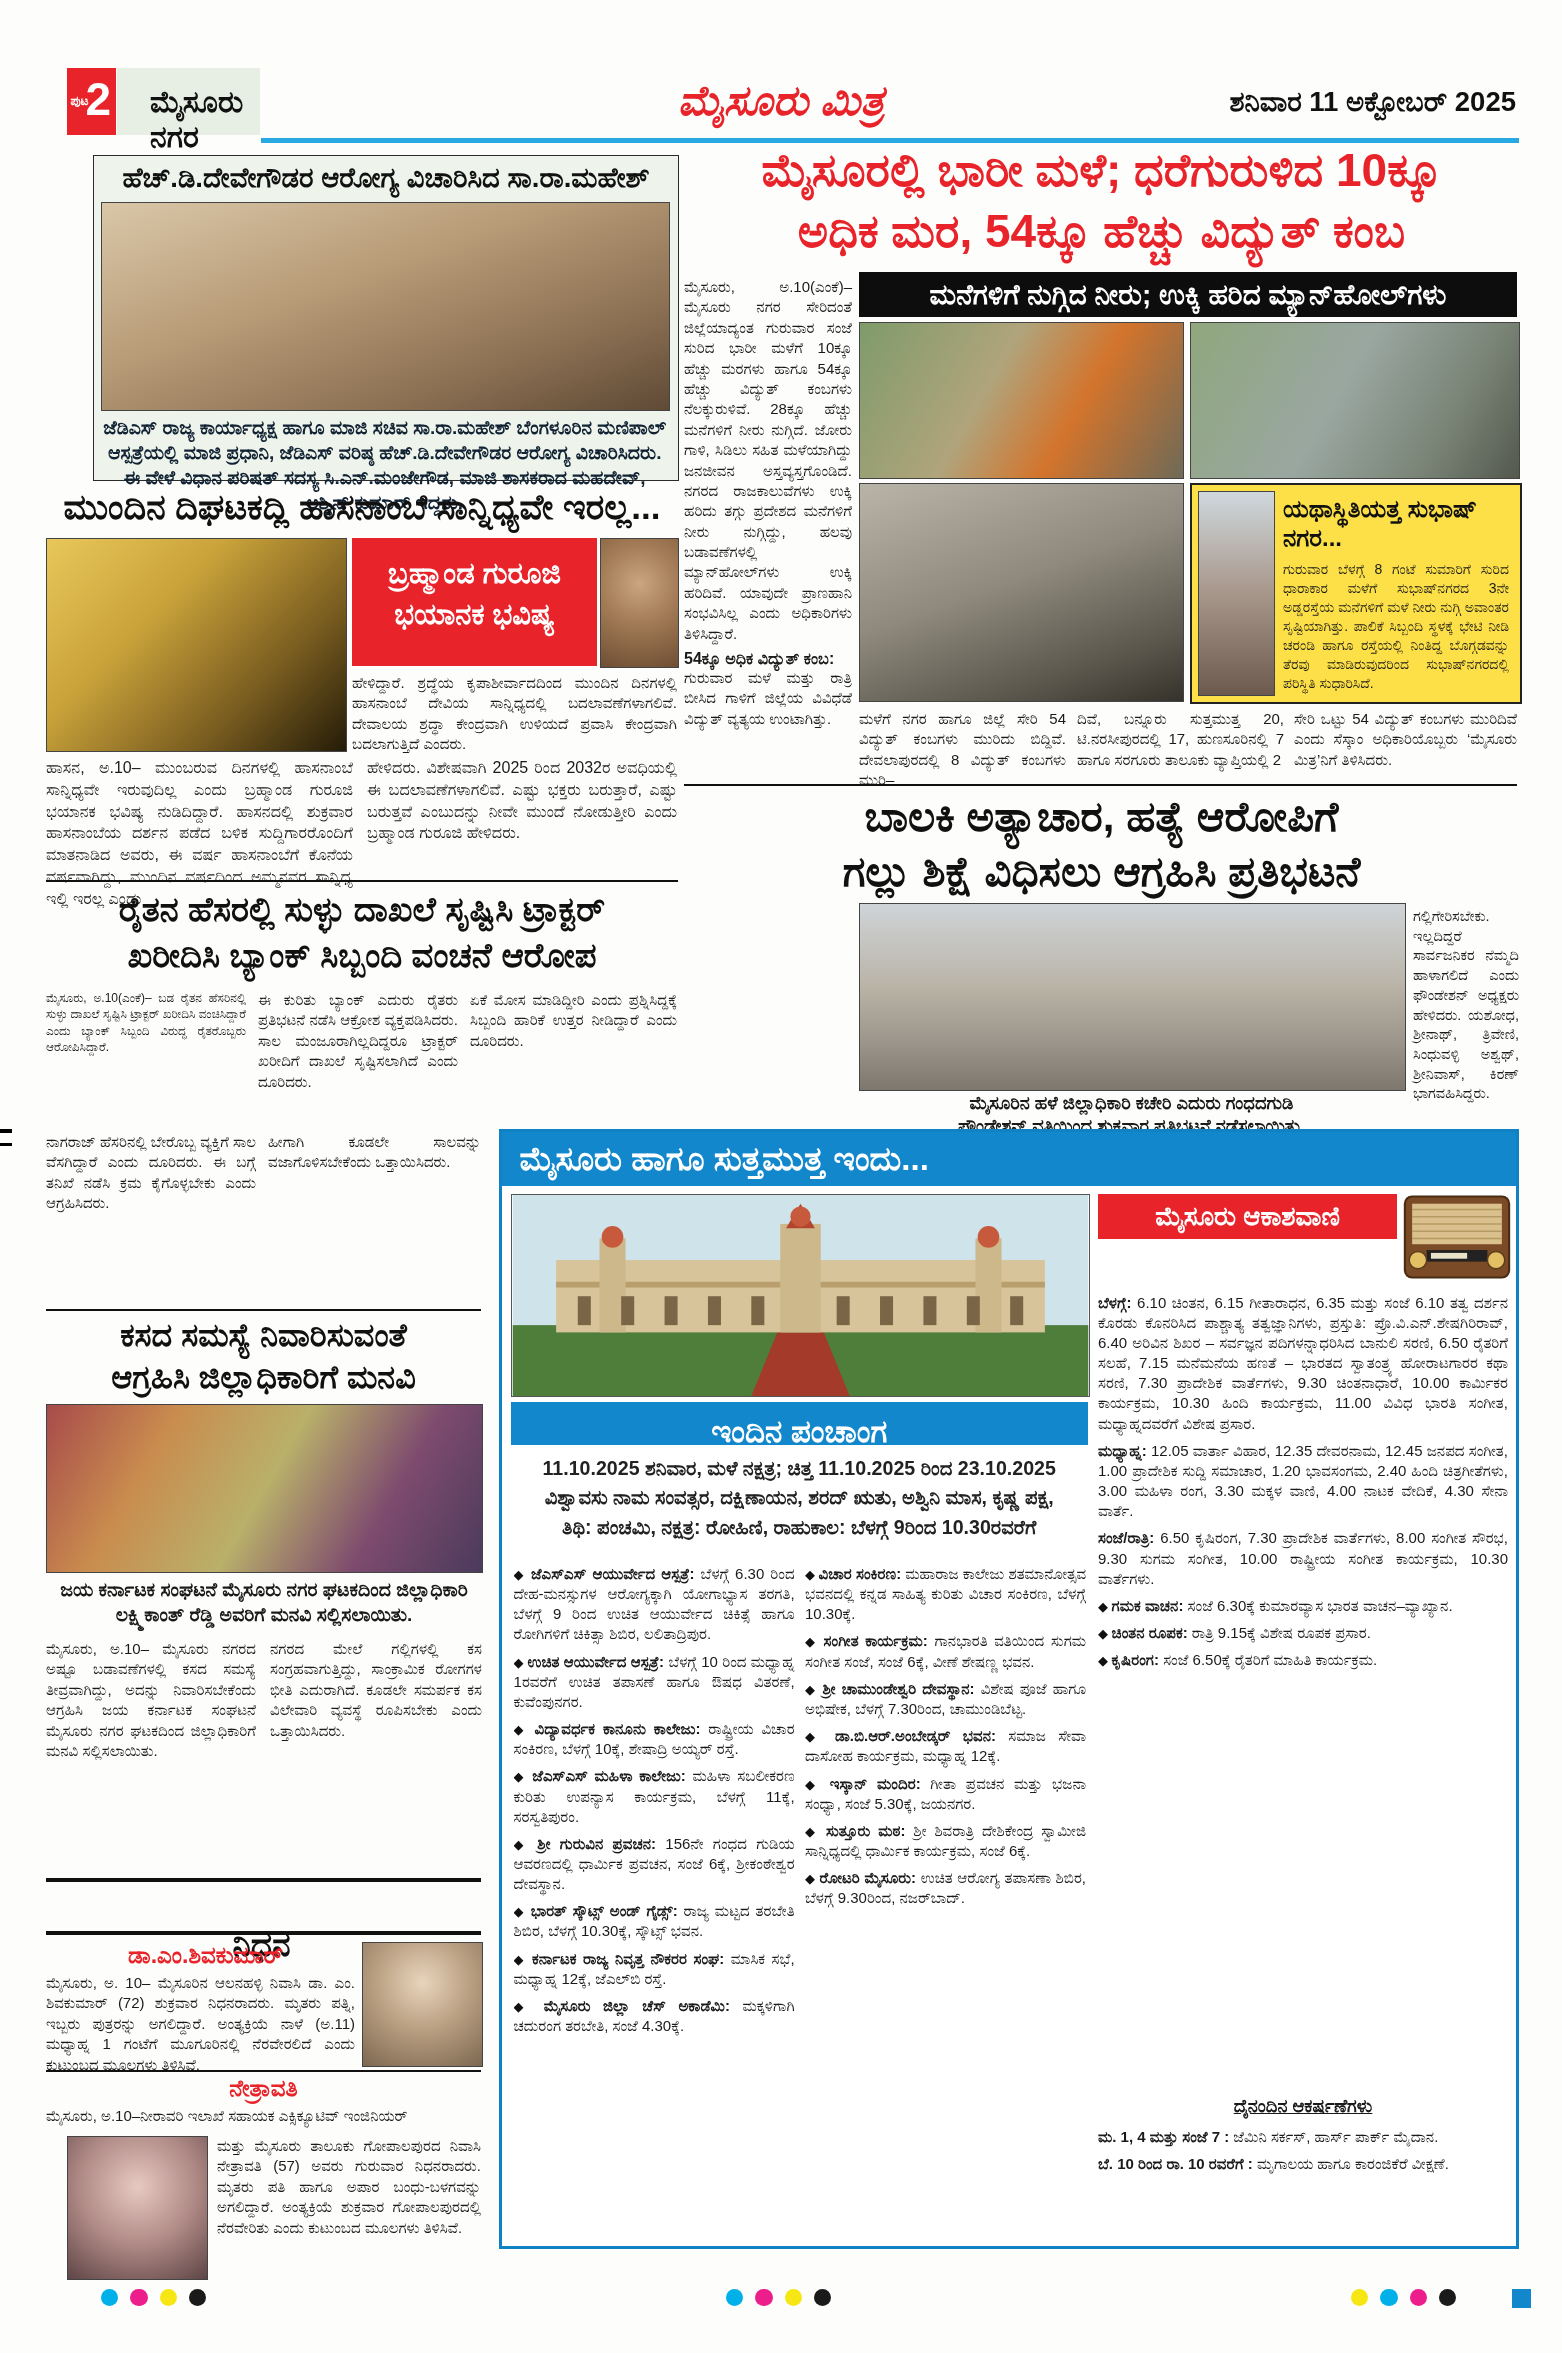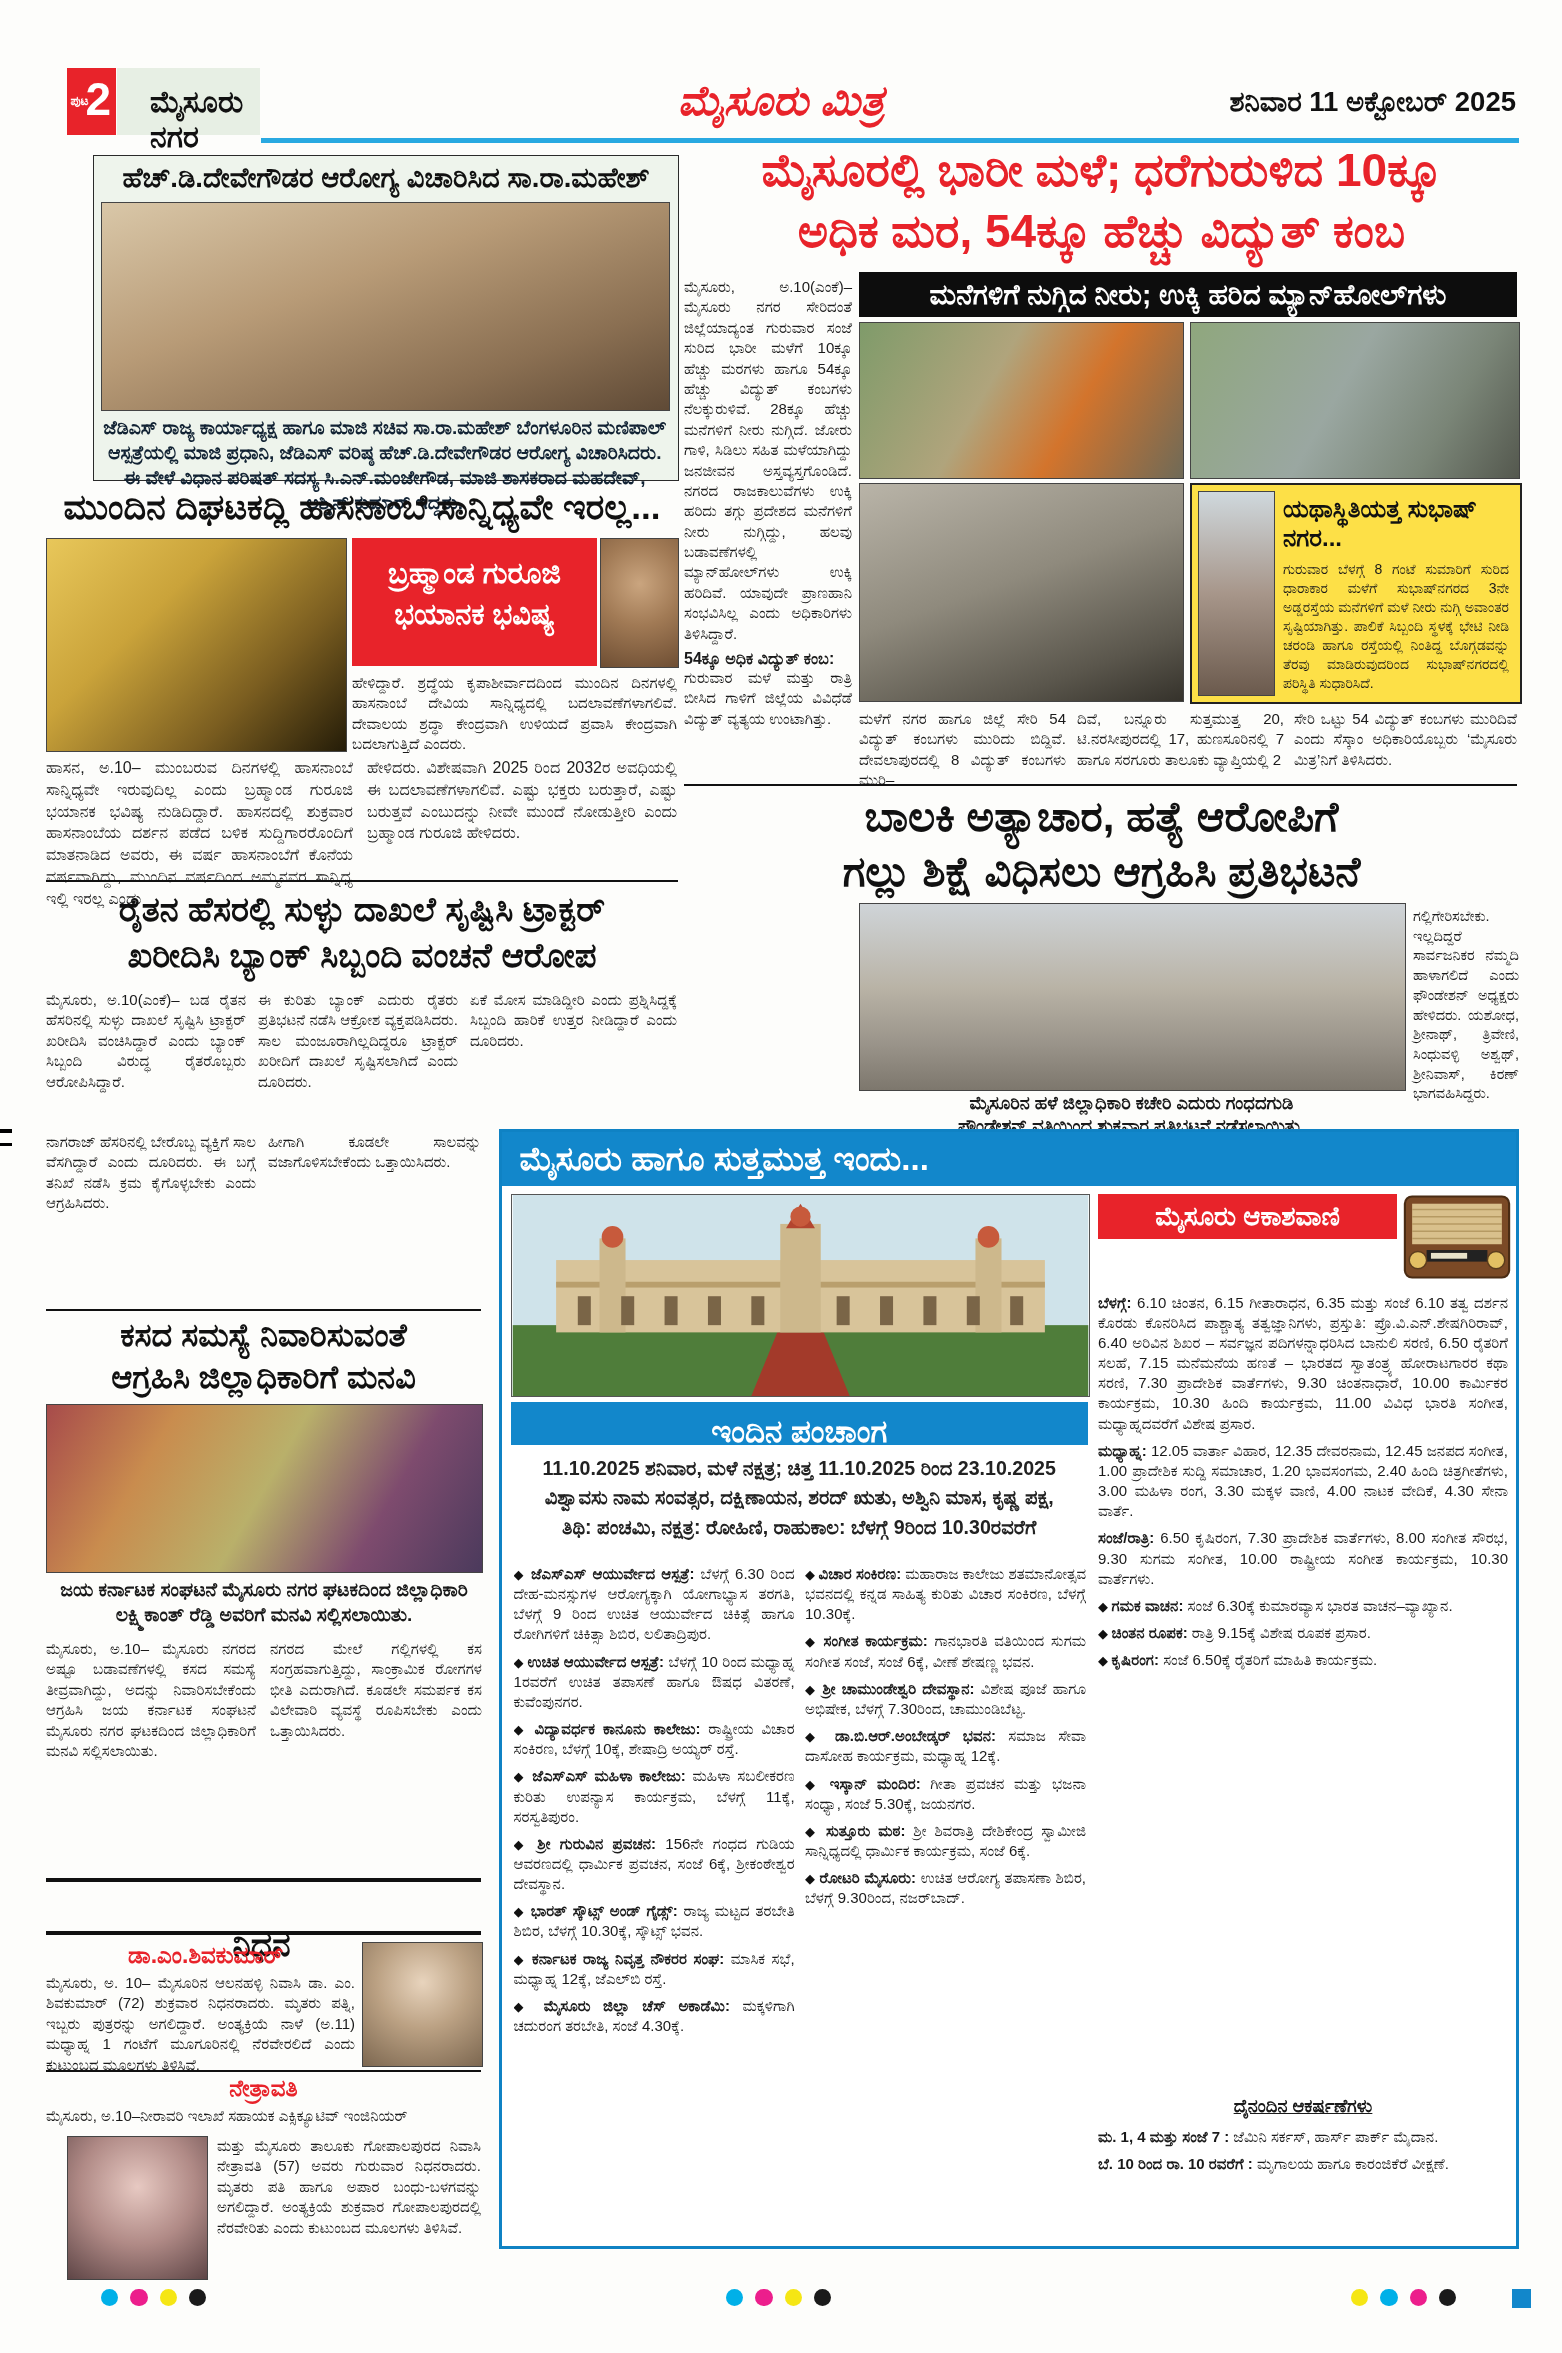--- a/index.html
+++ b/index.html
@@ -53,21 +53,21 @@
   </div>
   <div class="abs photo" style="left:600px;top:538px;width:77px;height:128px;
               background:radial-gradient(circle at 50% 35%,#caa57f 0%,#a17a55 45%,#6e4e33 100%);"></div>
   <div class="abs just" style="left:352px;top:673px;width:325px;height:77px;font-size:15px;">ಹೇಳಿದ್ದಾರೆ. ಶ್ರದ್ಧೆಯ ಕೃಪಾಶೀರ್ವಾದದಿಂದ ಮುಂದಿನ ದಿನಗಳಲ್ಲಿ ಹಾಸನಾಂಬೆ ದೇವಿಯ ಸಾನ್ನಿಧ್ಯದಲ್ಲಿ ಬದಲಾವಣೆಗಳಾಗಲಿವೆ. ದೇವಾಲಯ ಶ್ರದ್ಧಾ ಕೇಂದ್ರವಾಗಿ ಉಳಿಯದೆ ಪ್ರವಾಸಿ ಕೇಂದ್ರವಾಗಿ ಬದಲಾಗುತ್ತಿದೆ ಎಂದರು.</div>
   <div class="abs just" style="left:46px;top:757px;width:307px;height:117px;font-size:16px;">ಹಾಸನ, ಅ.10– ಮುಂಬರುವ ದಿನಗಳಲ್ಲಿ ಹಾಸನಾಂಬೆ ಸಾನ್ನಿಧ್ಯವೇ ಇರುವುದಿಲ್ಲ ಎಂದು ಬ್ರಹ್ಮಾಂಡ ಗುರೂಜಿ ಭಯಾನಕ ಭವಿಷ್ಯ ನುಡಿದಿದ್ದಾರೆ. ಹಾಸನದಲ್ಲಿ ಶುಕ್ರವಾರ ಹಾಸನಾಂಬೆಯ ದರ್ಶನ ಪಡೆದ ಬಳಿಕ ಸುದ್ದಿಗಾರರೊಂದಿಗೆ ಮಾತನಾಡಿದ ಅವರು, ಈ ವರ್ಷ ಹಾಸನಾಂಬೆಗೆ ಕೊನೆಯ ವರ್ಷವಾಗಿದ್ದು, ಮುಂದಿನ ವರ್ಷದಿಂದ ಅಮ್ಮನವರ ಸಾನ್ನಿಧ್ಯ ಇಲ್ಲಿ ಇರಲ್ಲ ಎಂದು</div>
   <div class="abs just" style="left:367px;top:757px;width:310px;height:117px;font-size:16px;">ಹೇಳಿದರು. ವಿಶೇಷವಾಗಿ 2025 ರಿಂದ 2032ರ ಅವಧಿಯಲ್ಲಿ ಈ ಬದಲಾವಣೆಗಳಾಗಲಿವೆ. ಎಷ್ಟು ಭಕ್ತರು ಬರುತ್ತಾರೆ, ಎಷ್ಟು ಬರುತ್ತವೆ ಎಂಬುದನ್ನು ನೀವೇ ಮುಂದೆ ನೋಡುತ್ತೀರಿ ಎಂದು ಬ್ರಹ್ಮಾಂಡ ಗುರೂಜಿ ಹೇಳಿದರು.</div>
   <div class="abs rule" style="left:46px;top:880px;width:632px;height:2.2px;"></div>
 
   <div class="abs ctr hl" style="left:46px;top:890px;width:632px;font-size:34px;">ರೈತನ ಹೆಸರಲ್ಲಿ ಸುಳ್ಳು ದಾಖಲೆ ಸೃಷ್ಟಿಸಿ ಟ್ರಾಕ್ಟರ್</div>
   <div class="abs ctr hl" style="left:46px;top:936px;width:632px;font-size:34px;">ಖರೀದಿಸಿ ಬ್ಯಾಂಕ್ ಸಿಬ್ಬಂದಿ ವಂಚನೆ ಆರೋಪ</div>
-  <div class="abs just" style="left:46px;top:990px;width:200px;height:133px;font-size:15px;">ಮೈಸೂರು, ಅ.10(ಎಂಕೆ)– ಬಡ ರೈತನ ಹೆಸರಿನಲ್ಲಿ ಸುಳ್ಳು ದಾಖಲೆ ಸೃಷ್ಟಿಸಿ ಟ್ರಾಕ್ಟರ್ ಖರೀದಿಸಿ ವಂಚಿಸಿದ್ದಾರೆ ಎಂದು ಬ್ಯಾಂಕ್ ಸಿಬ್ಬಂದಿ ವಿರುದ್ಧ ರೈತರೊಬ್ಬರು ಆರೋಪಿಸಿದ್ದಾರೆ.</div>
+  <div class="abs just" style="left:46px;top:990px;width:200px;height:133px;font-size:12px;">ಮೈಸೂರು, ಅ.10(ಎಂಕೆ)– ಬಡ ರೈತನ ಹೆಸರಿನಲ್ಲಿ ಸುಳ್ಳು ದಾಖಲೆ ಸೃಷ್ಟಿಸಿ ಟ್ರಾಕ್ಟರ್ ಖರೀದಿಸಿ ವಂಚಿಸಿದ್ದಾರೆ ಎಂದು ಬ್ಯಾಂಕ್ ಸಿಬ್ಬಂದಿ ವಿರುದ್ಧ ರೈತರೊಬ್ಬರು ಆರೋಪಿಸಿದ್ದಾರೆ.</div>
   <div class="abs just" style="left:258px;top:990px;width:200px;height:133px;font-size:15px;">ಈ ಕುರಿತು ಬ್ಯಾಂಕ್ ಎದುರು ರೈತರು ಪ್ರತಿಭಟನೆ ನಡೆಸಿ ಆಕ್ರೋಶ ವ್ಯಕ್ತಪಡಿಸಿದರು. ಸಾಲ ಮಂಜೂರಾಗಿಲ್ಲದಿದ್ದರೂ ಟ್ರಾಕ್ಟರ್ ಖರೀದಿಗೆ ದಾಖಲೆ ಸೃಷ್ಟಿಸಲಾಗಿದೆ ಎಂದು ದೂರಿದರು.</div>
   <div class="abs just" style="left:470px;top:990px;width:207px;height:133px;font-size:15px;">ಏಕೆ ಮೋಸ ಮಾಡಿದ್ದೀರಿ ಎಂದು ಪ್ರಶ್ನಿಸಿದ್ದಕ್ಕೆ ಸಿಬ್ಬಂದಿ ಹಾರಿಕೆ ಉತ್ತರ ನೀಡಿದ್ದಾರೆ ಎಂದು ದೂರಿದರು.</div>
   <div class="abs just" style="left:46px;top:1132px;width:210px;height:171px;font-size:15px;">ನಾಗರಾಜ್ ಹೆಸರಿನಲ್ಲಿ ಬೇರೊಬ್ಬ ವ್ಯಕ್ತಿಗೆ ಸಾಲ ವೆಸಗಿದ್ದಾರೆ ಎಂದು ದೂರಿದರು. ಈ ಬಗ್ಗೆ ತನಿಖೆ ನಡೆಸಿ ಕ್ರಮ ಕೈಗೊಳ್ಳಬೇಕು ಎಂದು ಆಗ್ರಹಿಸಿದರು.</div>
   <div class="abs just" style="left:268px;top:1132px;width:213px;height:171px;font-size:15px;">ಹೀಗಾಗಿ ಕೂಡಲೇ ಸಾಲವನ್ನು ವಜಾಗೊಳಿಸಬೇಕೆಂದು ಒತ್ತಾಯಿಸಿದರು.</div>
   <div class="abs rule" style="left:46px;top:1309px;width:435px;height:2.2px;"></div>
 
   <div class="abs ctr hl" style="left:46px;top:1317px;width:435px;font-size:32px;">ಕಸದ ಸಮಸ್ಯೆ ನಿವಾರಿಸುವಂತೆ</div>
   <div class="abs ctr hl" style="left:46px;top:1359px;width:435px;font-size:32px;">ಆಗ್ರಹಿಸಿ ಜಿಲ್ಲಾಧಿಕಾರಿಗೆ ಮನವಿ</div>
   <div class="abs photo" style="left:46px;top:1404px;width:435px;height:167px;
               background:linear-gradient(120deg,#a74b4b 0%,#c98c4e 25%,#b9b06a 50%,#7e4b6e 75%,#4b3a5c 100%);"></div>

